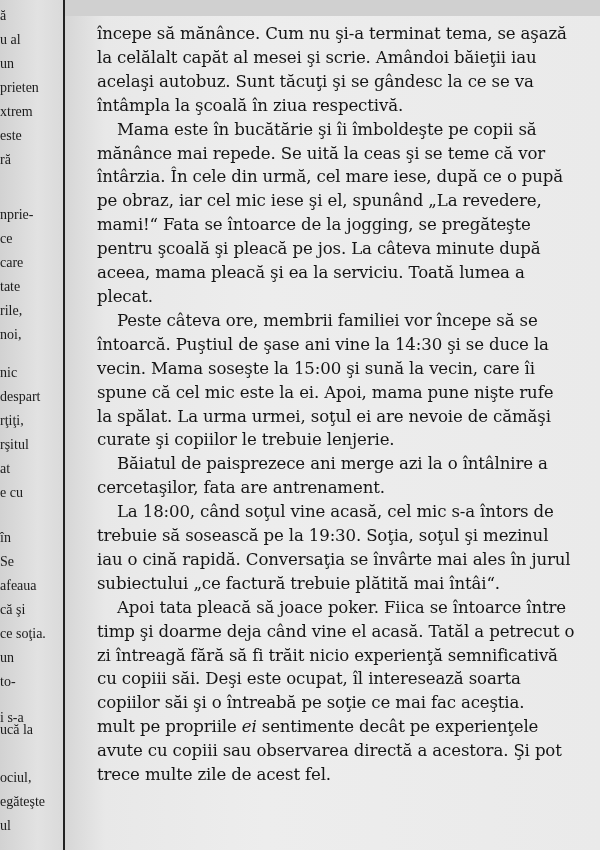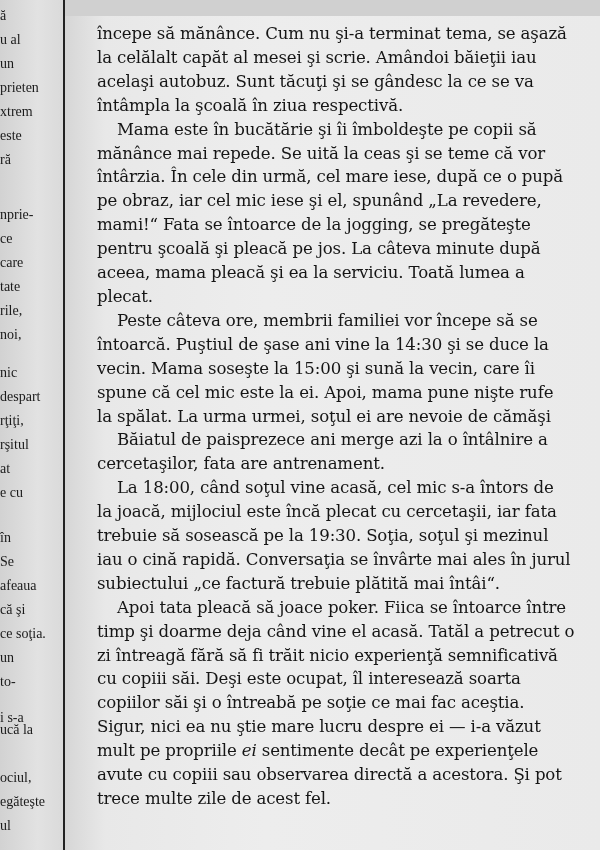--- a/index.html
+++ b/index.html
@@ -123,32 +123,31 @@
       <span class="line">pe obraz, iar cel mic iese şi el, spunând „La revedere,</span>
       <span class="line">mami!“ Fata se întoarce de la jogging, se pregăteşte</span>
       <span class="line">pentru şcoală şi pleacă pe jos. La câteva minute după</span>
       <span class="line">aceea, mama pleacă şi ea la serviciu. Toată lumea a</span>
       <span class="line">plecat.</span>
       <span class="line indent">Peste câteva ore, membrii familiei vor începe să se</span>
       <span class="line">întoarcă. Puştiul de şase ani vine la 14:30 şi se duce la</span>
       <span class="line">vecin. Mama soseşte la 15:00 şi sună la vecin, care îi</span>
       <span class="line">spune că cel mic este la ei. Apoi, mama pune nişte rufe</span>
       <span class="line">la spălat. La urma urmei, soţul ei are nevoie de cămăşi</span>
+      <span class="line">curate şi copiilor le trebuie lenjerie.</span>
       <span class="line indent">Băiatul de paisprezece ani merge azi la o întâlnire a</span>
       <span class="line">cercetaşilor, fata are antrenament.</span>
       <span class="line indent">La 18:00, când soţul vine acasă, cel mic s-a întors de</span>
-      <span class="line">la joacă, mijlociul este încă plecat cu cercetaşii, iar fata</span>
       <span class="line">trebuie să sosească pe la 19:30. Soţia, soţul şi mezinul</span>
       <span class="line">iau o cină rapidă. Conversaţia se învârte mai ales în jurul</span>
       <span class="line">subiectului „ce factură trebuie plătită mai întâi“.</span>
       <span class="line indent">Apoi tata pleacă să joace poker. Fiica se întoarce între</span>
       <span class="line">timp şi doarme deja când vine el acasă. Tatăl a petrecut o</span>
       <span class="line">zi întreagă fără să fi trăit nicio experienţă semnificativă</span>
       <span class="line">cu copiii săi. Deşi este ocupat, îl interesează soarta</span>
       <span class="line">copiilor săi şi o întreabă pe soţie ce mai fac aceştia.</span>
-      <span class="line">Sigur, nici ea nu ştie mare lucru despre ei — i-a văzut</span>
       <span class="line"><span>mult pe propriile </span><span class="em">ei</span><span> sentimente decât pe experienţele</span></span>
       <span class="line">avute cu copiii sau observarea directă a acestora. Şi pot</span>
       <span class="line">trece multe zile de acest fel.</span>
     </div>
   </div>
 
 </div>
 
 </body></html>

